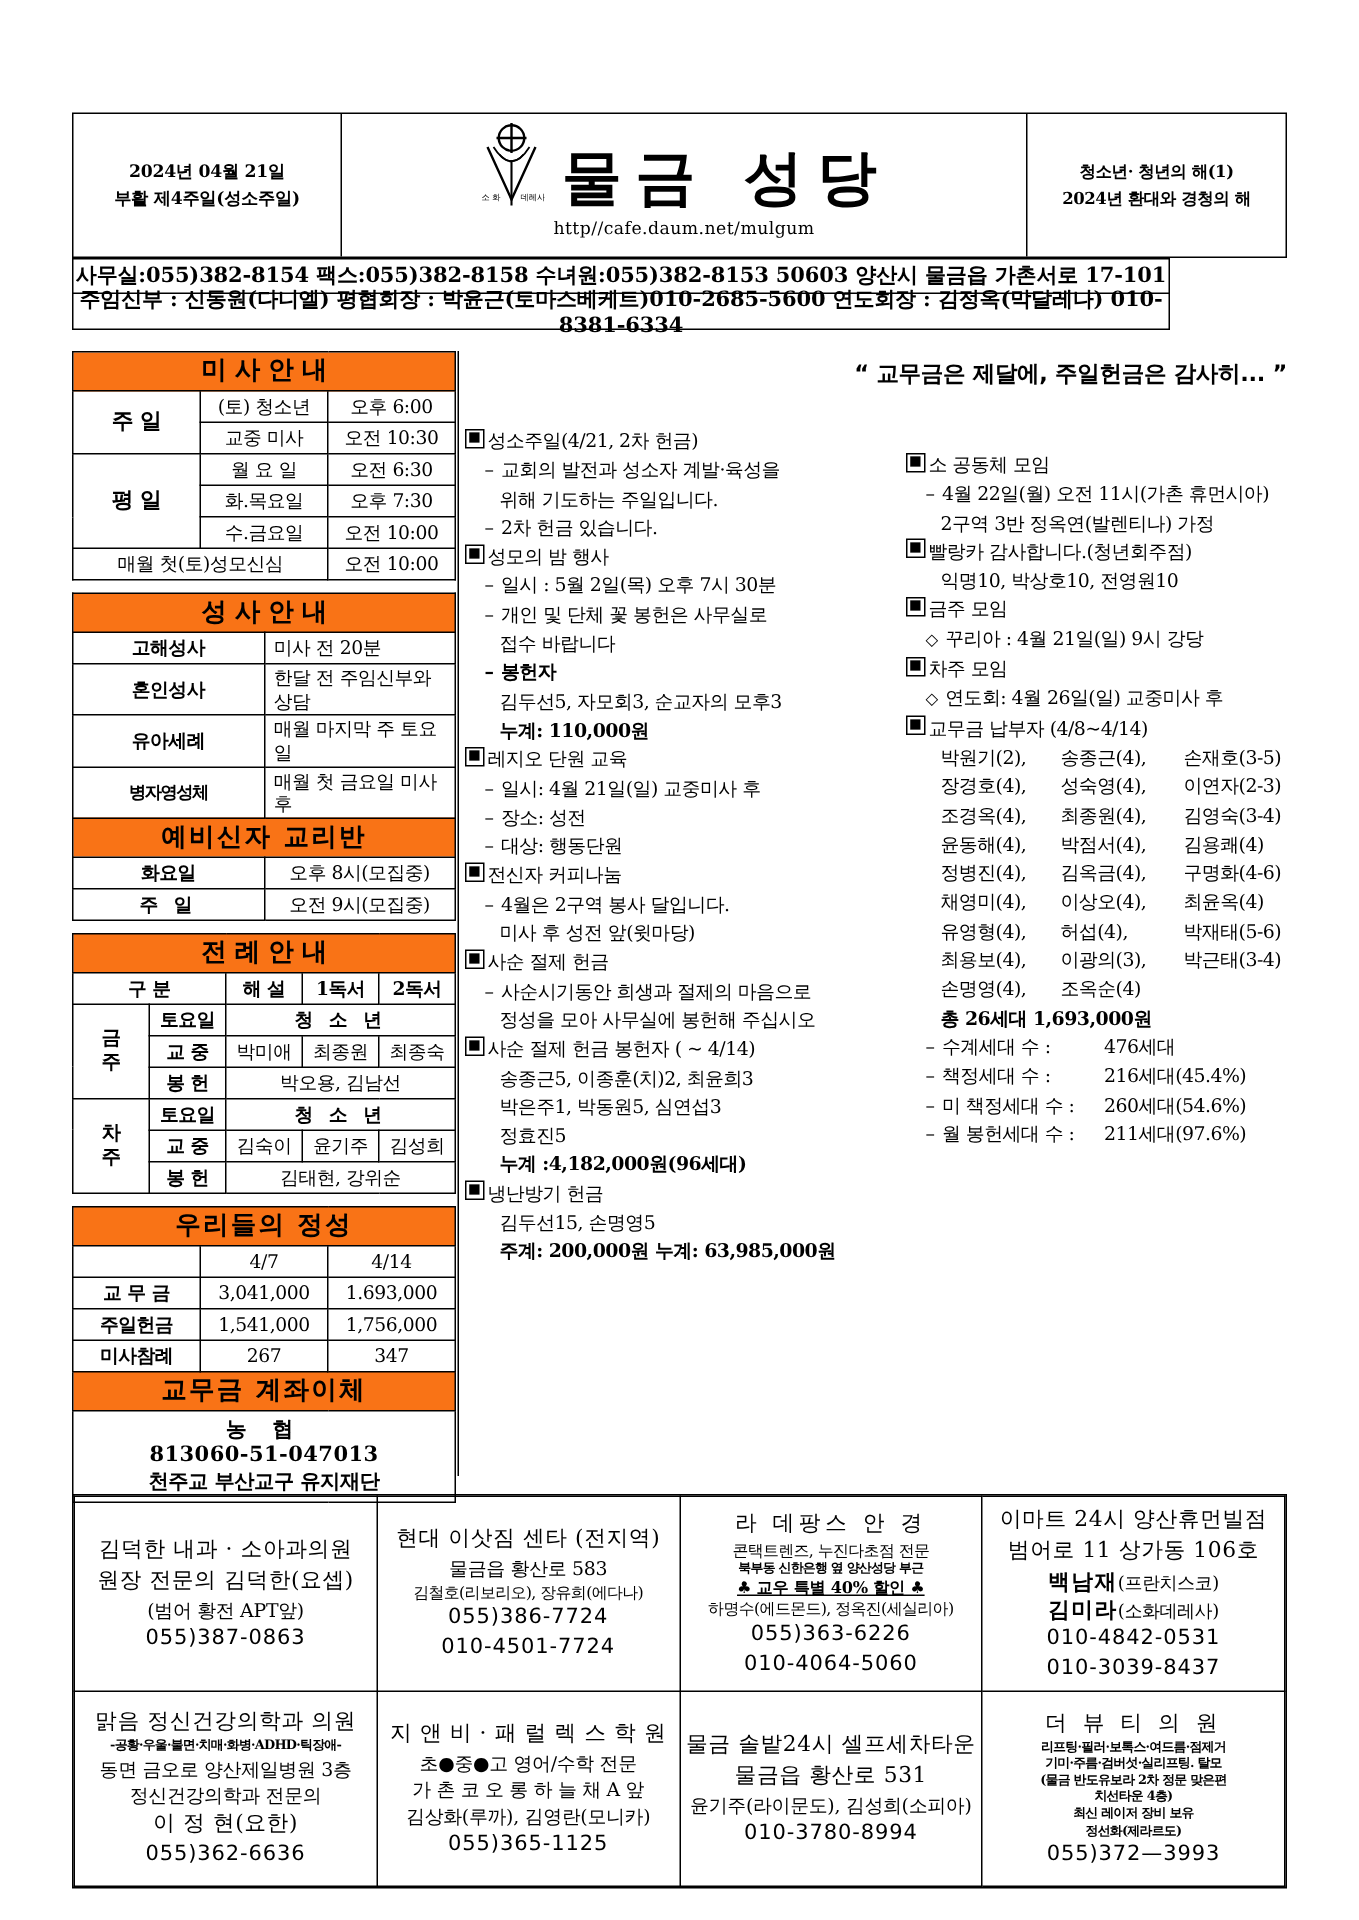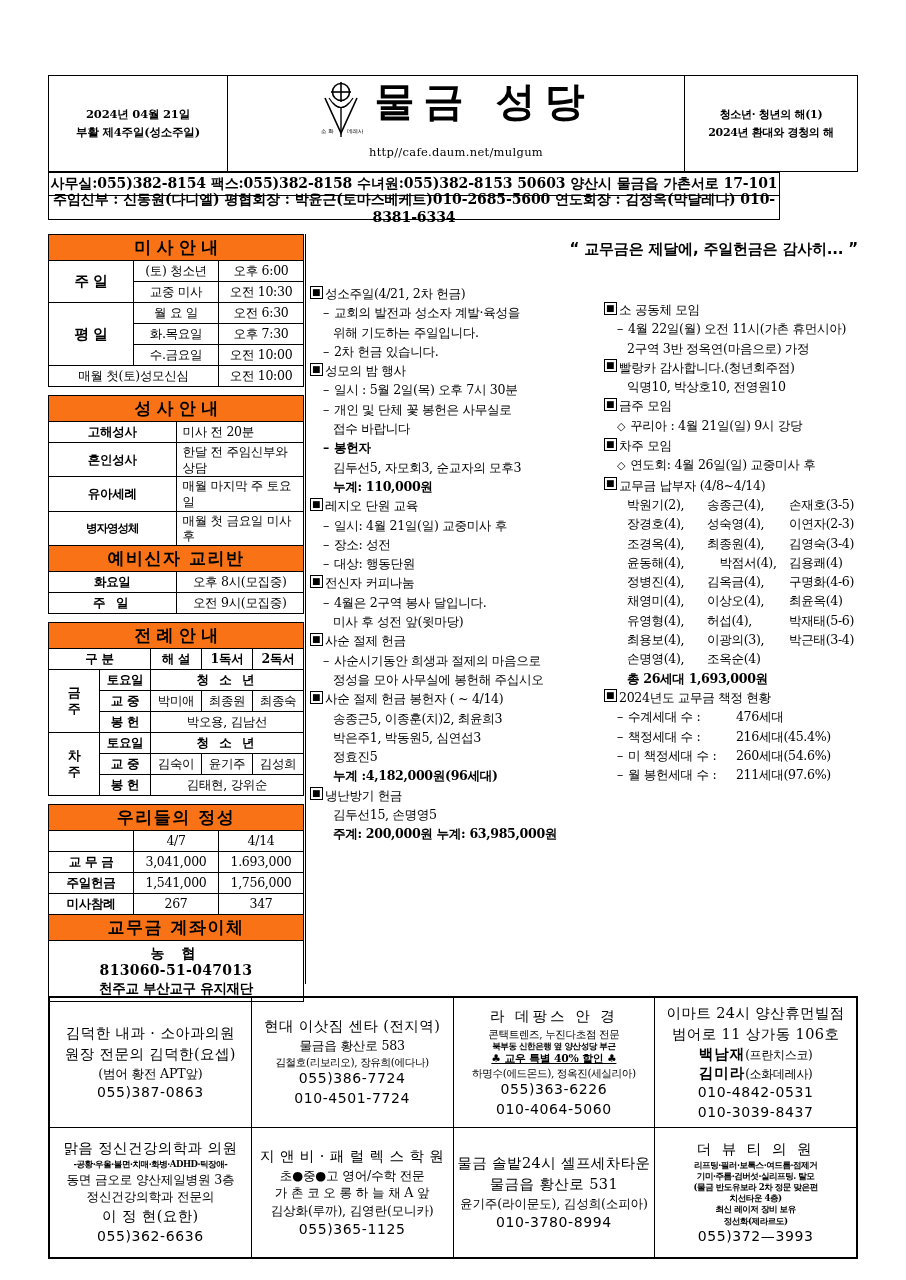--- a/index.html
+++ b/index.html
@@ -51,21 +51,21 @@
     position: relative;
     display: flex;
     flex-direction: column;
     align-items: center;
     justify-content: flex-start;
     border-right: 1.6px solid #000;
     padding-top: 5px;
   }
   .mh-title-row {
     display: flex;
-    align-items: flex-start;
+    align-items: flex-end;
     gap: 12px;
   }
   .mh-logo {
     width: 44px;
     height: 58px;
     position: relative;
   }
   .mh-logo svg { display: block; }
   .mh-title {
     font-size: 40px;
@@ -477,21 +477,21 @@
       <div class="nline ind2">정효진5</div>
       <div class="nline ind2 b">누계 :4,182,000원(96세대)</div>
       <div class="nline bx ind0">냉난방기 헌금</div>
       <div class="nline ind2">김두선15, 손명영5</div>
       <div class="nline ind2 b">주계: 200,000원  누계: 63,985,000원</div>
     </div>
 
   <div class="col-right" id="notices-right">
       <div class="nline bx ind0">소 공동체 모임</div>
       <div class="nline dsh ind1">4월 22일(월) 오전 11시(가촌 휴먼시아)</div>
-      <div class="nline ind2">2구역 3반 정옥연(마음으로) 가정</div>
+      <div class="nline ind2">2구역 3반 정옥연(발렌티나) 가정</div>
       <div class="nline bx ind0">빨랑카 감사합니다.(청년회주점)</div>
       <div class="nline ind2">익명10, 박상호10, 전영원10</div>
       <div class="nline bx ind0">금주 모임</div>
       <div class="nline dia ind1">꾸리아 : 4월 21일(일) 9시 강당</div>
       <div class="nline bx ind0">차주 모임</div>
       <div class="nline dia ind1">연도회: 4월 26일(일) 교중미사 후</div>
       <div class="nline bx ind0">교무금 납부자 (4/8~4/14)</div>
       <div class="nline ind2 pay-row">
         <span style="width: 80px;">박원기(2),</span>
         <span style="width: 82px;">송종근(4),</span>
@@ -502,21 +502,21 @@
         <span style="width: 82px;">성숙영(4),</span>
         <span style="width: auto;">이연자(2-3)</span>
       </div>
       <div class="nline ind2 pay-row">
         <span style="width: 80px;">조경옥(4),</span>
         <span style="width: 82px;">최종원(4),</span>
         <span style="width: auto;">김영숙(3-4)</span>
       </div>
       <div class="nline ind2 pay-row">
         <span style="width: 80px;">윤동해(4),</span>
-        <span style="width: 82px; text-align: center;">박점서(4),</span>
+        <span style="width: 82px;">박점서(4),</span>
         <span style="width: auto;">김용쾌(4)</span>
       </div>
       <div class="nline ind2 pay-row">
         <span style="width: 80px;">정병진(4),</span>
         <span style="width: 82px;">김옥금(4),</span>
         <span style="width: auto;">구명화(4-6)</span>
       </div>
       <div class="nline ind2 pay-row">
         <span style="width: 80px;">채영미(4),</span>
         <span style="width: 82px;">이상오(4),</span>
@@ -530,21 +530,20 @@
       <div class="nline ind2 pay-row">
         <span style="width: 80px;">최용보(4),</span>
         <span style="width: 82px;">이광의(3),</span>
         <span style="width: auto;">박근태(3-4)</span>
       </div>
       <div class="nline ind2 pay-row">
         <span style="width: 80px;">손명영(4),</span>
         <span style="width: 82px;">조옥순(4)</span>
       </div>
       <div class="nline ind2 b">총 26세대  1,693,000원</div>
-      <div class="nline bx ind0">2024년도 교무금 책정 현황</div>
       <div class="nline dsh ind1 stat-row">
         <span class="k">수계세대 수 :</span>
         <span>476세대</span>
       </div>
       <div class="nline dsh ind1 stat-row">
         <span class="k">책정세대 수 :</span>
         <span>216세대(45.4%)</span>
       </div>
       <div class="nline dsh ind1 stat-row">
         <span class="k">미 책정세대 수 :</span>

